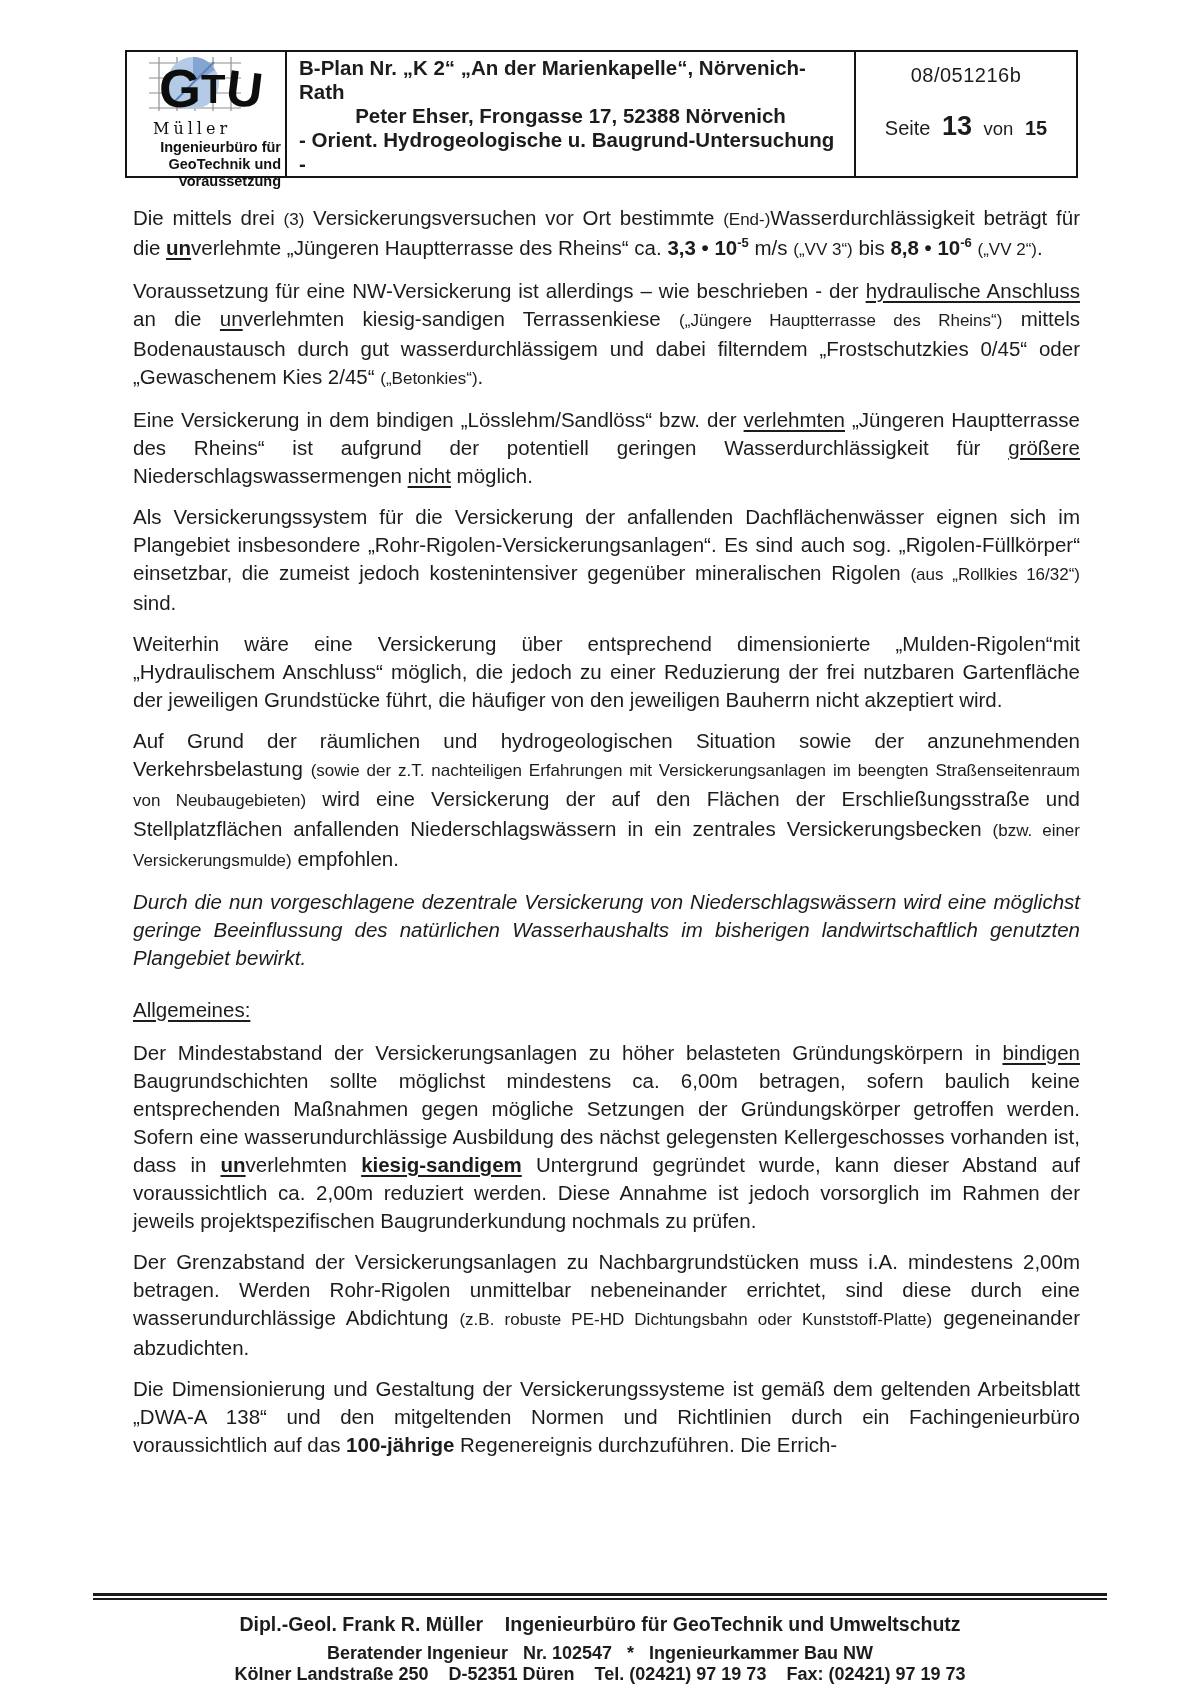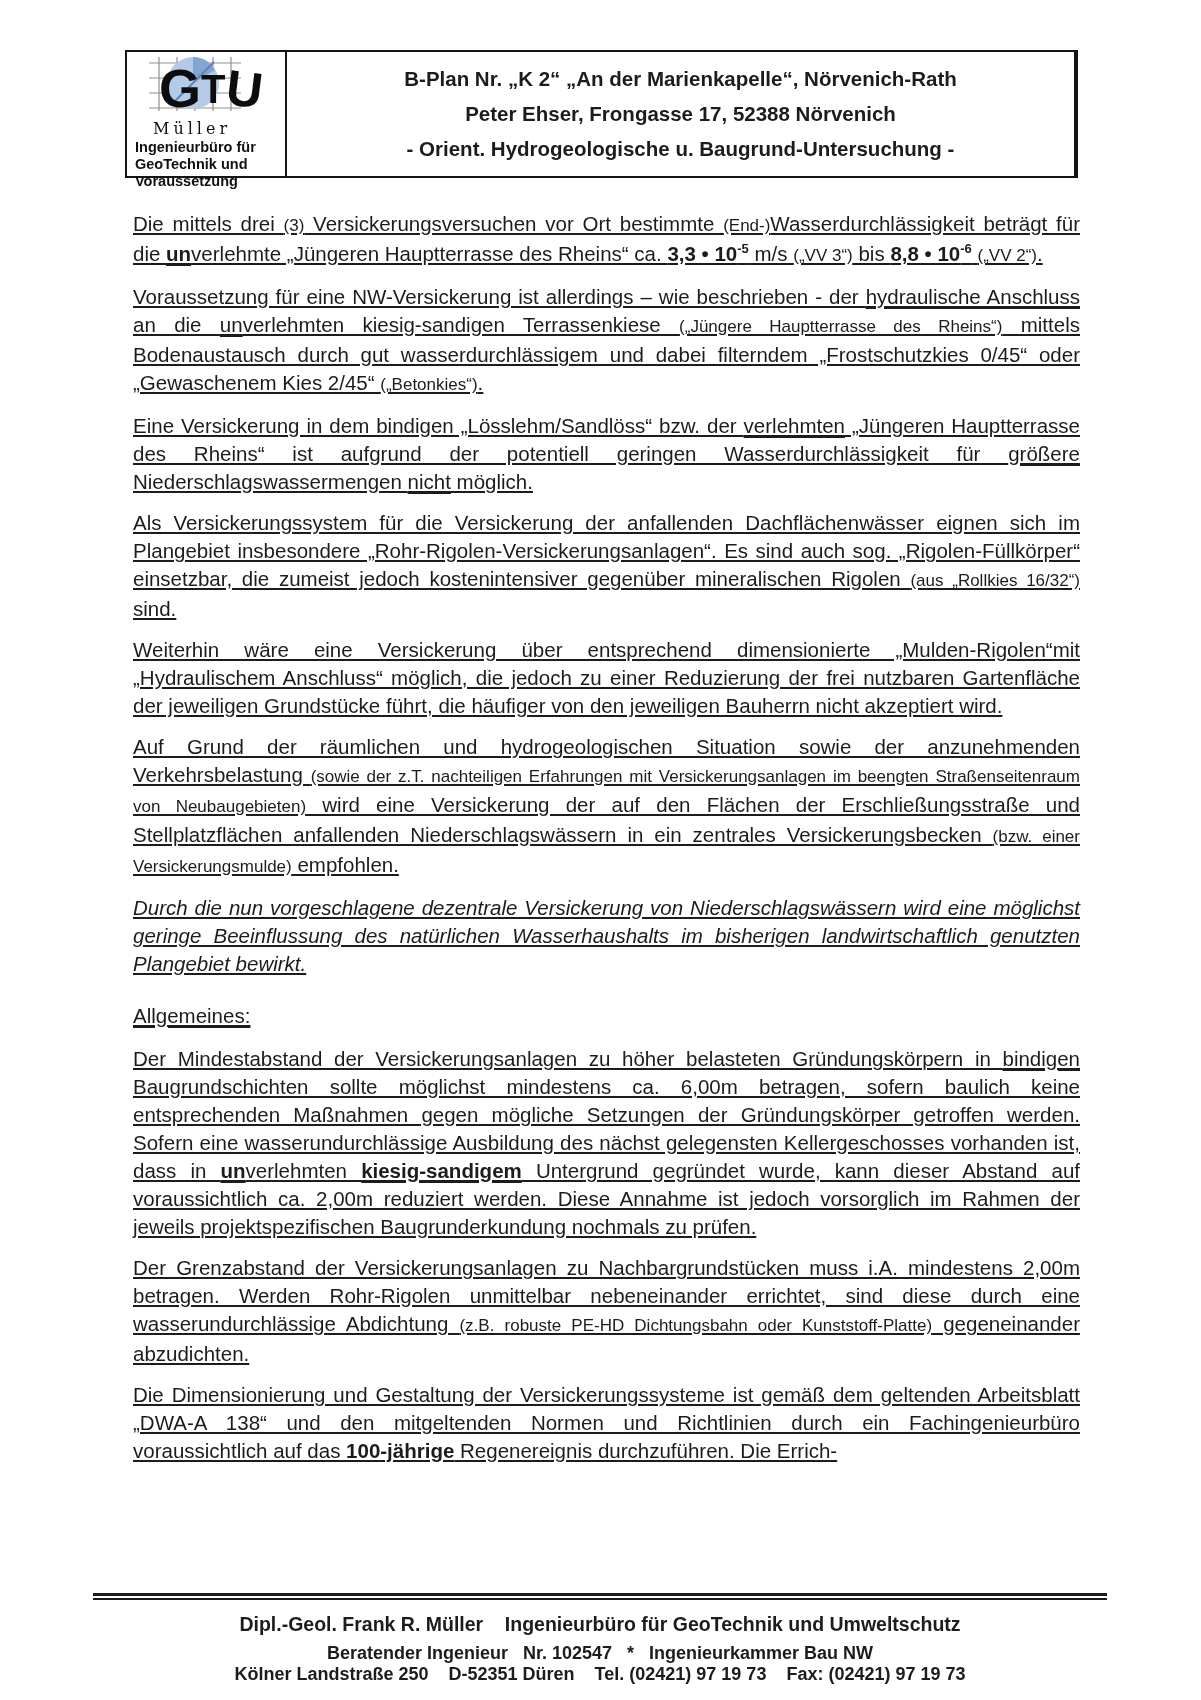--- a/index.html
+++ b/index.html
@@ -25,43 +25,43 @@
     width:160px;box-sizing:border-box;
     border-right:2px solid #141414;
     padding:3px 4px 2px 8px;
   }
   .logo-name{
     font-family:"DejaVu Serif", serif;
     font-size:16px;letter-spacing:4px;
     margin:-2px 0 1px 18px;color:#111;
   }
   .logo-sub{
-    font-size:14.5px;font-weight:bold;line-height:17px;color:#111;
+    font-size:14.5px;font-weight:bold;line-height:17px;color:#111;text-align:right;
   }
   .title-cell{
     flex:1;box-sizing:border-box;
     border-right:2px solid #141414;
     display:flex;flex-direction:column;justify-content:space-evenly;
     align-items:center;text-align:left;
     font-weight:bold;font-size:20.5px;
     padding:4px 12px;
   }
   .meta-cell{
     width:220px;box-sizing:border-box;
     text-align:center;padding-top:12px;
   }
   .doc-number{font-size:20px;letter-spacing:0.5px;}
   .page-line{margin-top:24px;font-size:20px;}
   .page-line .pg-cur{font-size:27px;font-weight:bold;margin:0 6px;}
   .page-line .pg-von{font-size:18.5px;margin-right:6px;}
   .page-line .pg-tot{font-size:20px;font-weight:bold;}
   
   .doc-body{
-    position:absolute;left:133px;top:210px;width:947px;
-    font-size:20.5px;line-height:28px;text-align:justify;text-decoration:underline;
+    position:absolute;left:133px;top:204px;width:947px;
+    font-size:20.5px;line-height:28px;text-align:justify;
   }
   .doc-body p{margin:0 0 13px;}
   .doc-body p.heading{margin:24px 0 15px;text-align:left;}
   .doc-body p.italic{font-style:italic;}
   .b{font-weight:bold;}
   .u{text-decoration:underline;text-underline-offset:3px;}
   .sm{font-size:17px;}
   .sup{font-size:13px;vertical-align:8px;line-height:0;}
   
   .footer{
@@ -107,20 +107,29 @@
       <div class="logo-sub">GeoTechnik und</div>
       <div class="logo-sub">Voraussetzung</div>
     </div>
 
     <div class="title-cell">
       <div>B-Plan Nr. „K 2“ „An der Marienkapelle“, Nörvenich-Rath</div>
       <div>Peter Ehser, Frongasse 17, 52388 Nörvenich</div>
       <div>- Orient. Hydrogeologische u. Baugrund-Untersuchung -</div>
     </div>
 
+    <div class="meta-cell">
+      <div class="doc-number">08/051216b</div>
+      <div class="page-line">
+        <span class="pg-seite">Seite</span>
+        <span class="pg-cur">13</span>
+        <span class="pg-von">von</span>
+        <span class="pg-tot">15</span>
+      </div>
+    </div>
 
   </div>
 
   <div class="doc-body">
       <p><span>Die mittels drei </span><span class="sm">(3)</span><span> Versickerungsversuchen vor Ort bestimmte </span><span class="sm">(End-)</span><span>Wasserdurchlässigkeit beträgt für die </span><span class="b u">un</span><span>verlehmte „Jüngeren Hauptterrasse des Rheins“ ca. </span><span class="b">3,3 • 10</span><span class="b sup">-5</span><span> m/s </span><span class="sm">(„VV 3“)</span><span> bis </span><span class="b">8,8 • 10</span><span class="b sup">-6</span><span> </span><span class="sm">(„VV 2“)</span><span>.</span></p>
       <p><span>Voraussetzung für eine NW-Versickerung ist allerdings – wie beschrieben - der </span><span class="u">hydraulische Anschluss</span><span> an die </span><span class="u">un</span><span>verlehmten kiesig-sandigen Terrassenkiese </span><span class="sm">(„Jüngere Hauptterrasse des Rheins“)</span><span> mittels Bodenaustausch durch gut wasserdurchlässigem und dabei filterndem „Frostschutzkies 0/45“ oder „Gewaschenem Kies 2/45“ </span><span class="sm">(„Betonkies“)</span><span>.</span></p>
       <p><span>Eine Versickerung in dem bindigen „Lösslehm/Sandlöss“ bzw. der </span><span class="u">verlehmten</span><span> „Jüngeren Hauptterrasse des Rheins“ ist aufgrund der potentiell geringen Wasserdurchlässigkeit für </span><span class="u">größere</span><span> Niederschlagswassermengen </span><span class="u">nicht</span><span> möglich.</span></p>
       <p><span>Als Versickerungssystem für die Versickerung der anfallenden Dachflächenwässer eignen sich im Plangebiet insbesondere „Rohr-Rigolen-Versickerungsanlagen“. Es sind auch sog. „Rigolen-Füllkörper“ einsetzbar, die zumeist jedoch kostenintensiver gegenüber mineralischen Rigolen </span><span class="sm">(aus „Rollkies 16/32“)</span><span> sind.</span></p>
       <p><span>Weiterhin wäre eine Versickerung über entsprechend dimensionierte „Mulden-Rigolen“mit „Hydraulischem Anschluss“ möglich, die jedoch zu einer Reduzierung der frei nutzbaren Gartenfläche der jeweiligen Grundstücke führt, die häufiger von den jeweiligen Bauherrn nicht akzeptiert wird.</span></p>
       <p><span>Auf Grund der räumlichen und hydrogeologischen Situation sowie der anzunehmenden Verkehrsbelastung </span><span class="sm">(sowie der z.T. nachteiligen Erfahrungen mit Versickerungsanlagen im beengten Straßenseitenraum von Neubaugebieten)</span><span> wird eine Versickerung der auf den Flächen der Erschließungsstraße und Stellplatzflächen anfallenden Niederschlagswässern in ein zentrales Versickerungsbecken </span><span class="sm">(bzw. einer Versickerungsmulde)</span><span> empfohlen.</span></p>

